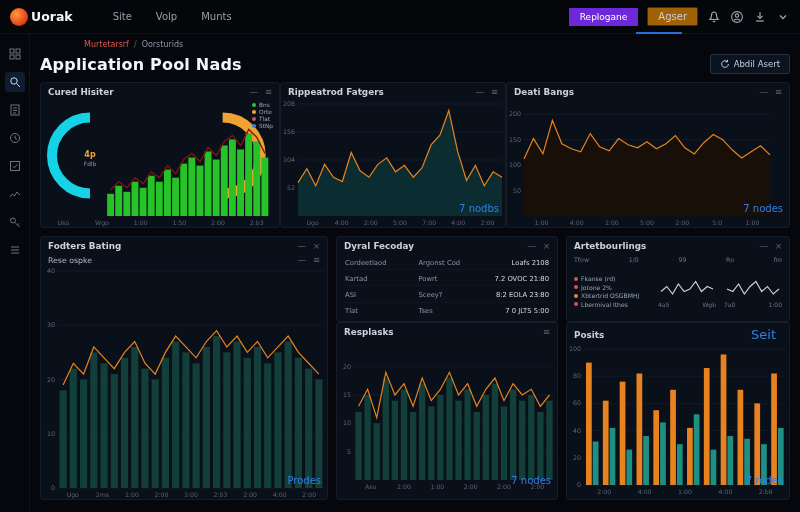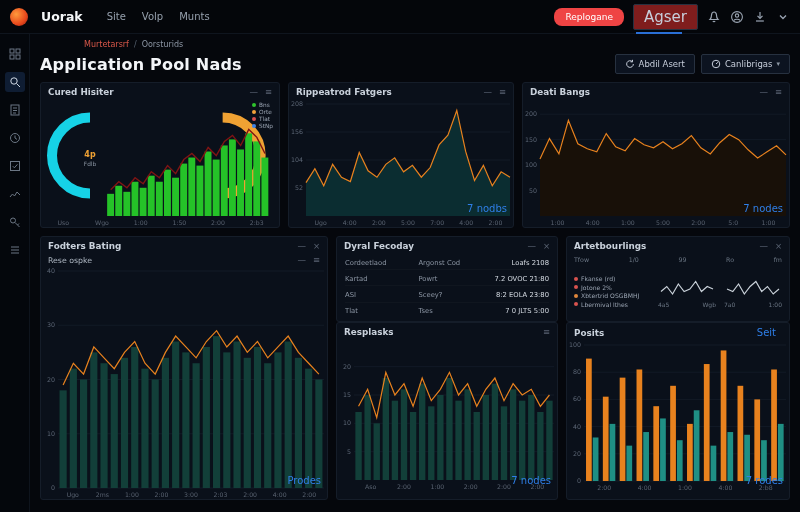--- a/index.html
+++ b/index.html
@@ -8,27 +8,27 @@
     width:800px; height:512px; overflow:hidden;
     background:#05070c; color:#dfe4ea;
     font-family:"DejaVu Sans", "Liberation Sans", sans-serif;
   }
   
   .navbar { height:34px; display:flex; align-items:center; justify-content:space-between;
     padding:0 10px; background:#04060a; border-bottom:1px solid #0f151e; position:relative; }
   .nav-left { display:flex; align-items:center; }
   .logo { width:18px; height:18px; border-radius:50%;
     background:radial-gradient(circle at 35% 35%, #ff9a3c, #e8481c 60%, #8a1d10); }
-  .brand { font-size:12.5px; font-weight:bold; color:#f4f6f8; margin-left:13px; }
-  .menu { display:flex; gap:16px; margin-left:24px;justify-content:space-between; }
+  .brand { font-size:12.5px; font-weight:bold; color:#f4f6f8; margin-left:3px; }
+  .menu { display:flex; gap:24px; margin-left:40px;justify-content:space-between; }
   .menu span { font-size:10px; color:#96a0ad; cursor:pointer; }
   .nav-right { display:flex; align-items:center; gap:9px; }
-  .btn-primary { background:#ef4444; color:#fff; font-size:9px; padding:4px 11px;
-    border:none; border-radius:8px; font-family:inherit; }
-  .btn-ghost { background:#7f1d1d; color:#c7cedb; font-size:15px; padding:3px 10px;
+  .btn-primary { background:#6d28d9; color:#fff; font-size:9px; padding:4px 11px;
+    border:none; border-radius:0; font-family:inherit; }
+  .btn-ghost { background:#a16207; color:#c7cedb; font-size:10px; padding:3px 10px;
     border:1px solid #273140; border-radius:2px; font-family:inherit; }
   .nav-ico { width:14px; height:14px; color:#9aa4b2; display:block; }
   .active-underline { position:absolute; right:118px; bottom:-1px; width:46px; height:2px; background:#2a6fd6; }
   
   .shell { display:flex; height:478px; }
   .sidebar { width:30px; background:#04070c; border-right:1px solid #0e141d;
     display:flex; flex-direction:column; align-items:center; padding-top:10px; gap:8px; flex:none; }
   .side-item { width:20px; height:20px; display:flex; align-items:center; justify-content:center;
     border-radius:3px; color:#6b7684; }
   .side-item.active { background:#0f1d33; color:#cfd8e3; }
@@ -37,31 +37,31 @@
   .breadcrumb { font-size:8px; display:flex; gap:5px; align-items:center;margin-left:44px; }
   .crumb-a { color:#d9584a; } .crumb-sep { color:#55606e; } .crumb-b { color:#8b95a3; }
   .page-head { display:flex; align-items:center; justify-content:space-between; margin:5px 0 8px; }
   h1 { font-size:16px; margin:0; color:#f3f5f8; font-weight:bold; letter-spacing:.2px; }
   .actions { display:flex; gap:6px; }
   .action-btn { display:flex; align-items:center; gap:4px; background:#0c1320;
     border:1px solid #273140; color:#c7cedb; font-size:8.5px; padding:4px 9px; border-radius:2px; font-family:inherit; }
   .action-btn svg { width:10px; height:10px; }
   .chev { font-size:7px; color:#8b95a3; }
   
-  .grid1 { display:grid; grid-template-columns:240px 226px 1fr; gap:8px; height:146px; }
+  .grid1 { display:grid; grid-template-columns:240px 226px 1fr; gap:0; height:146px; }
   .grid2 { display:grid; grid-template-columns:288px 222px 1fr; gap:8px; height:264px; margin-top:8px; }
   .col { display:flex; flex-direction:column; gap:0; min-height:0; }
   .panel { background:#0a101a; border:1px solid #151d29; border-radius:3px;
     display:flex; flex-direction:column; min-height:0; flex:1; }
   .panel.small { flex:none; height:86px; }
   .p-head { display:flex; align-items:center; justify-content:space-between; padding:4px 7px 3px; flex:none; }
   .p-title { font-size:8.8px; font-weight:bold; color:#c9d1db; }
   .p-ctrls { display:flex; gap:7px; color:#5a6473; font-size:8.5px; line-height:1; }
   .p-ctrls span { cursor:pointer; }
-  .p-link { font-size:10px; color:#2f7fe8; margin-right:6px; cursor:pointer; }
+  .p-link { font-size:13px; color:#2f7fe8; margin-right:6px; cursor:pointer; }
   .p-body { flex:1; position:relative; min-height:0; }
   .chart { position:absolute; inset:0; overflow:hidden; }
   .p-foot { position:absolute; right:6px; bottom:13px; font-size:10px; color:#2f7fe8; z-index:2; cursor:pointer; }
   .legend { position:absolute; top:2px; right:6px; display:flex; flex-direction:column; gap:1px; z-index:2; }
   .lg-row { display:flex; align-items:center; gap:3px; font-size:5.8px; color:#9aa4b2; }
   .lg-dot { width:4px; height:4px; border-radius:50%; flex:none; }
   .subhead { display:flex; justify-content:space-between; align-items:center;
     padding:2px 7px 2px; font-size:7.8px; color:#aeb7c2; flex:none; }
   
   .tbl { display:grid; grid-template-columns:36% 29% 35%; padding:1px 8px 2px;
@@ -179,28 +179,20 @@
 
     <div class="page-head">
       <h1>Application Pool Nads</h1>
       <div class="actions">
         <button class="action-btn">
           <svg viewBox="0 0 12 12" fill="none" stroke="currentColor" stroke-width="1.2">
               <path d="M10 6a4 4 0 1 1-1.2-2.8"></path>
               <path d="M9 1v2.4H6.6"></path>
             </svg>
           <span>Abdil Asert</span>
-        </button>
-        <button class="action-btn">
-          <svg viewBox="0 0 12 12" fill="none" stroke="currentColor" stroke-width="1.2">
-              <circle cx="6" cy="6" r="4.5"></circle>
-              <path d="M6 6l2.2-2"></path>
-            </svg>
-          <span>Canlibrigas</span>
-          <span class="chev">▾</span>
         </button>
       </div>
     </div>
 
     <div class="grid1">
       <section class="panel">
         <div class="p-head">
           <span class="p-title">Cured Hisiter</span>
           <span class="p-ctrls">
             <span>—</span>

